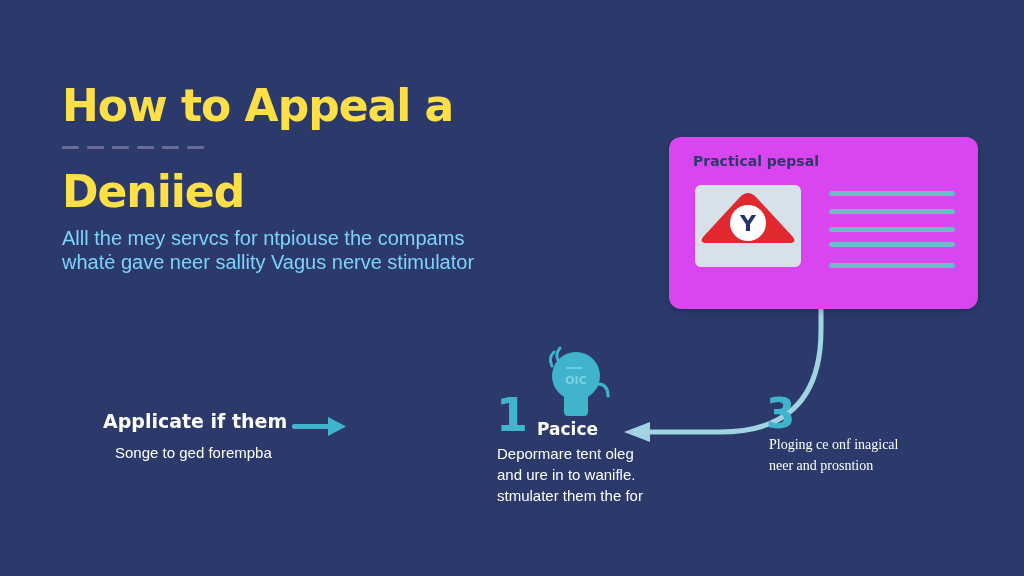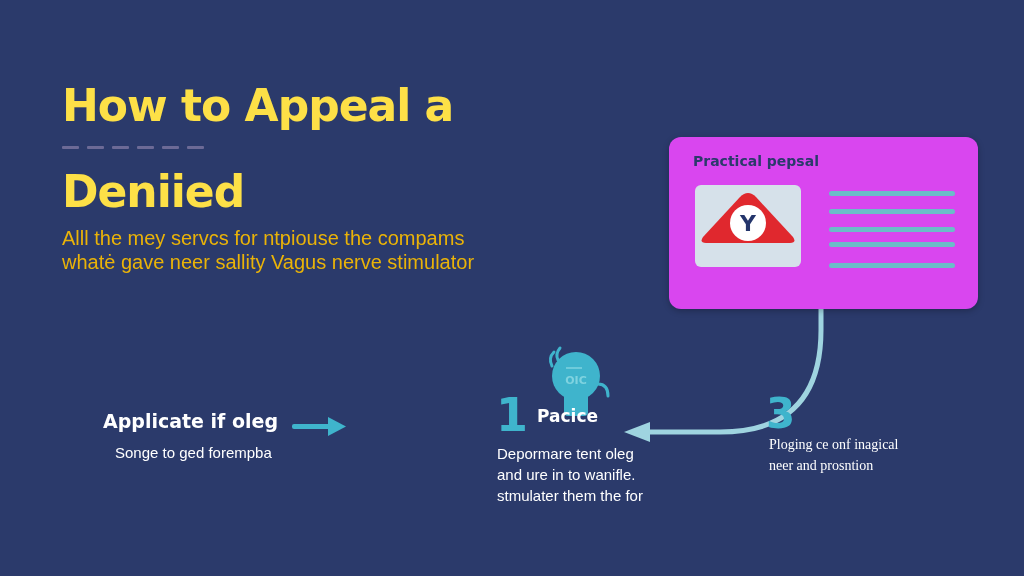--- a/index.html
+++ b/index.html
@@ -26,21 +26,21 @@
     #title-dashes {
       left: 62px; top: 146px;
       display: flex; gap: 8px;
     }
     #title-dashes span {
       display: block; width: 17px; height: 3px; background: #6c6a96; border-radius: 1px;
     }
 
     .subtitle {
       left: 62px; top: 226px;
-      font-size: 20px; line-height: 24px; color: #eab308;
+      font-size: 20px; line-height: 24px; color: #7dd3fc;
       white-space: nowrap;
     }
 
     
     #card {
       left: 669px; top: 137px; width: 309px; height: 172px;
       background: #d946ef;
       border-radius: 12px;
       box-shadow: 0 2px 6px rgba(0,0,0,0.25);
     }
@@ -75,21 +75,21 @@
     }
     #arrow-right { left: 292px; top: 416px; }
 
     
     #step1-num {
       left: 496px; top: 392px;
       font-size: 46px; font-weight: bold; color: #3fb4cc;
       font-family: "DejaVu Sans", sans-serif; line-height: 46px;
     }
     #step1-title {
-      left: 537px; top: 406px;
+      left: 537px; top: 419px;
       font-size: 17px; font-weight: bold; white-space: nowrap;
       font-family: "DejaVu Sans", sans-serif;
     }
     #step1-desc {
       left: 497px; top: 443px;
       font-size: 15px; line-height: 21px; white-space: nowrap;
     }
     #bulb-icon { left: 544px; top: 338px; }
 
     
@@ -139,21 +139,21 @@
   </div>
   <div class="card-lines">
     <div class="card-line" style="top:0px;"></div>
     <div class="card-line" style="top:18px;"></div>
     <div class="card-line" style="top:36px;"></div>
     <div class="card-line" style="top:51px;"></div>
     <div class="card-line" style="top:72px;"></div>
   </div>
 </div>
 
-<div id="step-left-title" class="abs">Applicate if oleg</div>
+<div id="step-left-title" class="abs">Applicate if them</div>
 <svg id="arrow-right" class="abs" width="56" height="22" viewBox="0 0 56 22">
   <rect x="0" y="8" width="38" height="5" rx="2" fill="#3fb4cc"></rect>
   <polygon points="36,1 54,10.5 36,20" fill="#3fb4cc"></polygon>
 </svg>
 <div id="step-left-desc" class="abs">
   <div>Songe to ged forempba</div>
 </div>
 
 <svg id="bulb-icon" class="abs" width="70" height="84" viewBox="0 0 70 84">
   <path d="M10 14 Q4 20 8 28" fill="none" stroke="#3fb4cc" stroke-width="3" stroke-linecap="round"></path>

